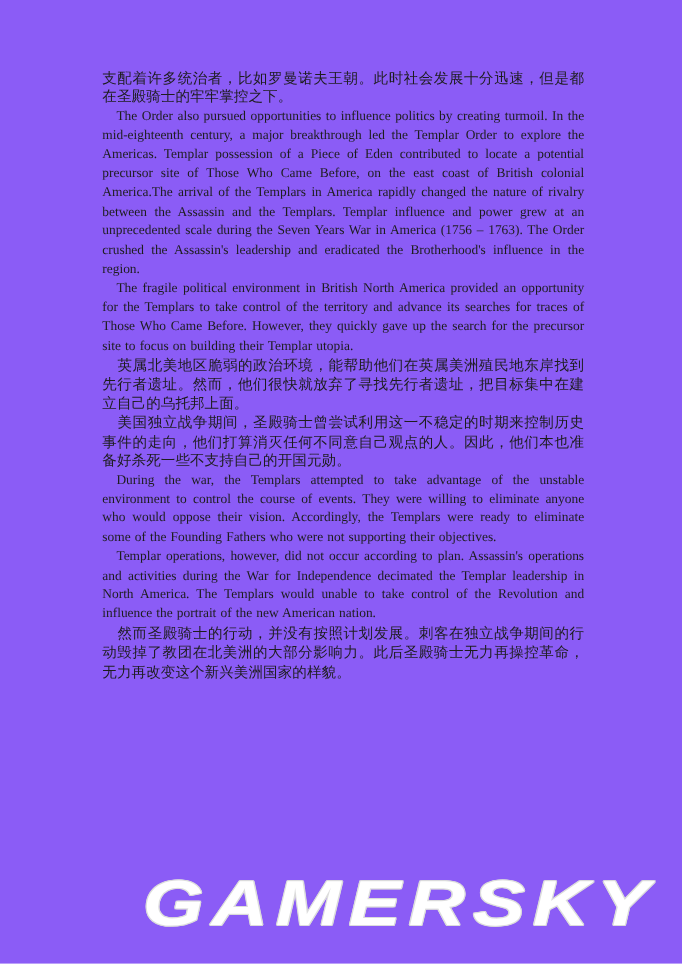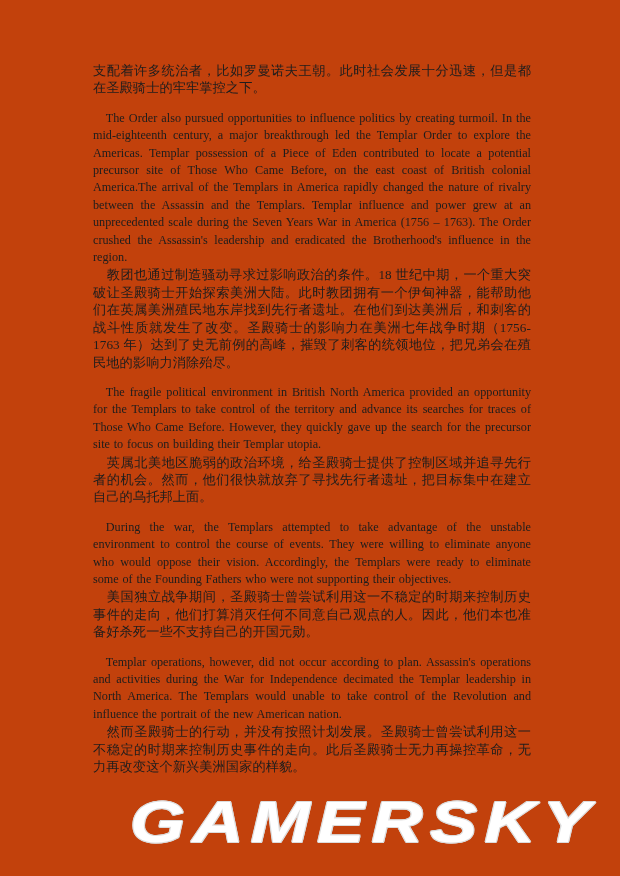--- a/index.html
+++ b/index.html
@@ -7,21 +7,21 @@
     width: 620px;
     height: 876px;
     background: #fefefe;
     overflow: hidden;
     position: relative;
     font-family: "Liberation Serif", serif;
   }
   .page {
     position: absolute;
     inset: 0;
-    background: #c2410c;
+    background: #8b5cf6;
   }
   .doc {
     position: absolute;
     left: 93px;
     top: 62px;
     width: 438px;
     color: #1d1d1d;
     text-align: justify;
   }
   .para {
@@ -32,21 +32,20 @@
     font-size: 12.2px;
     line-height: 17.4px;
     word-spacing: 0.06em;
   }
   .para.zh {
     font-size: 13.2px;
     line-height: 17.4px;
     letter-spacing: 0.1px;
   }
   .para.section-start {
-    margin-top: 13px;
   }
   .para.continuation {
     text-indent: 0;
   }
   .watermark {
     position: absolute;
     left: 130px;
     top: 788px;
     font-family: "Liberation Sans", sans-serif;
     font-weight: 700;
@@ -60,22 +59,21 @@
     pointer-events: none;
   }
 </style>
 </head>
 <body>
 
 <div class="page">
   <div class="doc" style="color: rgb(29, 29, 29);">
       <p class="para zh continuation">支配着许多统治者，比如罗曼诺夫王朝。此时社会发展十分迅速，但是都在圣殿骑士的牢牢掌控之下。</p>
       <p class="para en section-start">The Order also pursued opportunities to influence politics by creating turmoil. In the mid-eighteenth century, a major breakthrough led the Templar Order to explore the Americas. Templar possession of a Piece of Eden contributed to locate a potential precursor site of Those Who Came Before, on the east coast of British colonial America.The arrival of the Templars in America rapidly changed the nature of rivalry between the Assassin and the Templars. Templar influence and power grew at an unprecedented scale during the Seven Years War in America (1756 – 1763). The Order crushed the Assassin's leadership and eradicated the Brotherhood's influence in the region.</p>
-      <p class="para zh">教团也通过制造骚动寻求过影响政治的条件。18 世纪中期，一个重大突破让圣殿骑士开始探索美洲大陆。此时教团拥有一个伊甸神器，能帮助他们在英属美洲殖民地东岸找到先行者遗址。在他们到达美洲后，和刺客的战斗性质就发生了改变。圣殿骑士的影响力在美洲七年战争时期（1756-1763 年）达到了史无前例的高峰，摧毁了刺客的统领地位，把兄弟会在殖民地的影响力消除殆尽。</p>
       <p class="para en section-start">The fragile political environment in British North America provided an opportunity for the Templars to take control of the territory and advance its searches for traces of Those Who Came Before. However, they quickly gave up the search for the precursor site to focus on building their Templar utopia.</p>
-      <p class="para zh">英属北美地区脆弱的政治环境，给圣殿骑士提供了控制区域并追寻先行者的机会。然而，他们很快就放弃了寻找先行者遗址，把目标集中在建立自己的乌托邦上面。</p>
+      <p class="para zh">英属北美地区脆弱的政治环境，能帮助他们在英属美洲殖民地东岸找到先行者遗址。然而，他们很快就放弃了寻找先行者遗址，把目标集中在建立自己的乌托邦上面。</p>
+      <p class="para zh">美国独立战争期间，圣殿骑士曾尝试利用这一不稳定的时期来控制历史事件的走向，他们打算消灭任何不同意自己观点的人。因此，他们本也准备好杀死一些不支持自己的开国元勋。</p>
       <p class="para en section-start">During the war, the Templars attempted to take advantage of the unstable environment to control the course of events. They were willing to eliminate anyone who would oppose their vision. Accordingly, the Templars were ready to eliminate some of the Founding Fathers who were not supporting their objectives.</p>
-      <p class="para zh">美国独立战争期间，圣殿骑士曾尝试利用这一不稳定的时期来控制历史事件的走向，他们打算消灭任何不同意自己观点的人。因此，他们本也准备好杀死一些不支持自己的开国元勋。</p>
       <p class="para en section-start">Templar operations, however, did not occur according to plan. Assassin's operations and activities during the War for Independence decimated the Templar leadership in North America. The Templars would unable to take control of the Revolution and influence the portrait of the new American nation.</p>
-      <p class="para zh">然而圣殿骑士的行动，并没有按照计划发展。圣殿骑士曾尝试利用这一不稳定的时期来控制历史事件的走向。此后圣殿骑士无力再操控革命，无力再改变这个新兴美洲国家的样貌。</p>
+      <p class="para zh">然而圣殿骑士的行动，并没有按照计划发展。刺客在独立战争期间的行动毁掉了教团在北美洲的大部分影响力。此后圣殿骑士无力再操控革命，无力再改变这个新兴美洲国家的样貌。</p>
     </div>
   <div class="watermark" style="text-shadow: rgb(220, 220, 220) 1px 0px, rgb(220, 220, 220) -1px 0px, rgb(220, 220, 220) 0px 1px, rgb(220, 220, 220) 0px -1px, rgb(220, 220, 220) 0.7px 0.7px, rgb(220, 220, 220) -0.7px -0.7px, rgb(220, 220, 220) 0.7px -0.7px, rgb(220, 220, 220) -0.7px 0.7px;">GAMERSKY</div>
 </div>
 
 </body></html>

